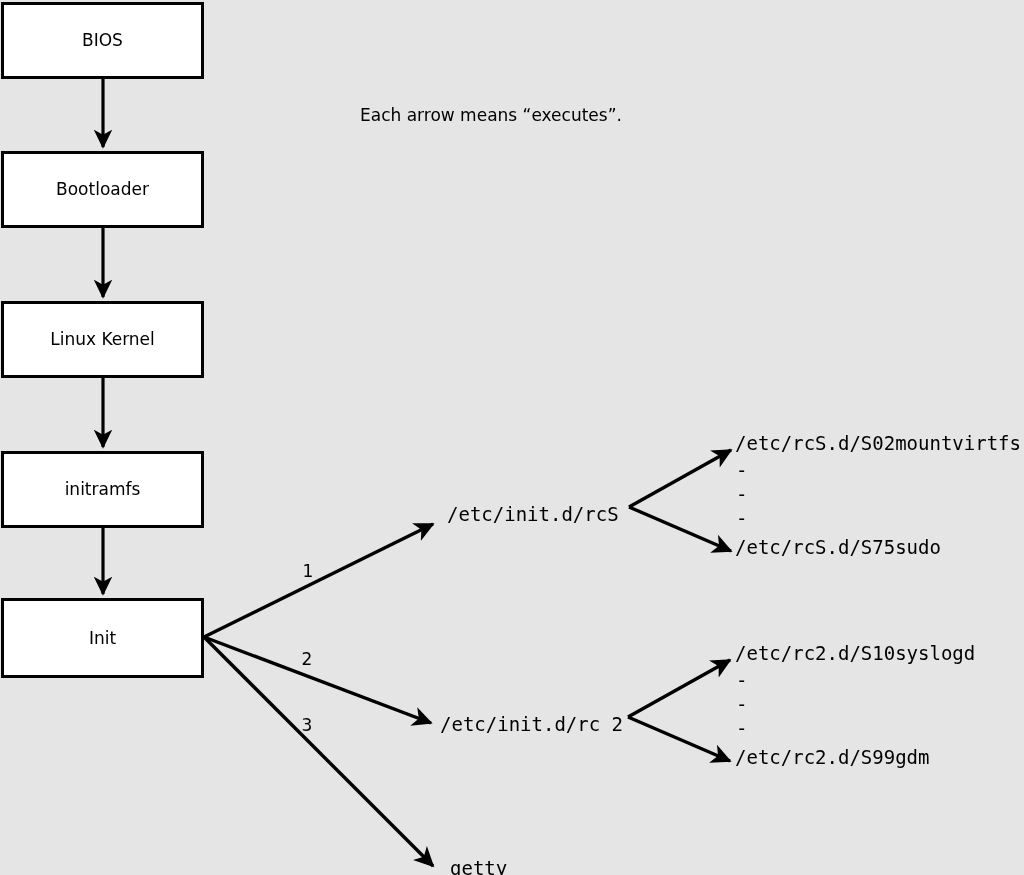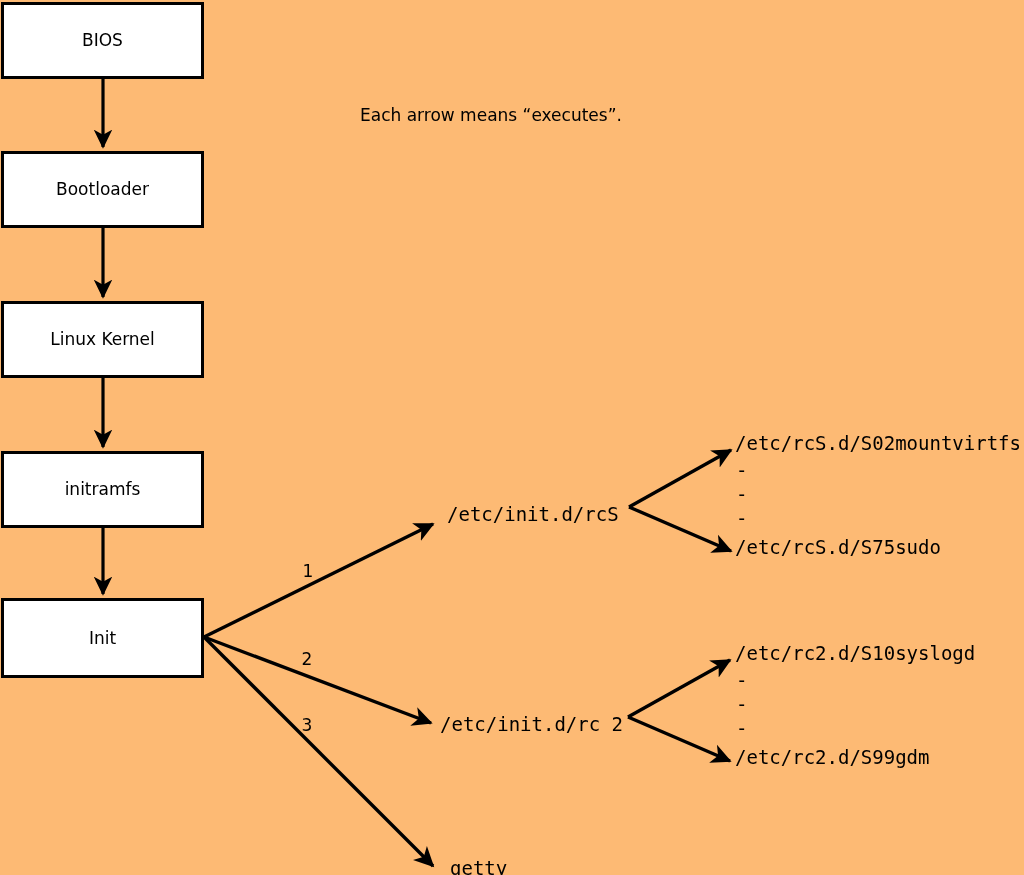--- a/index.html
+++ b/index.html
@@ -10,21 +10,21 @@
   body {
     width: 1024px;
     height: 875px;
     overflow: hidden;
     font-family: "Liberation Sans", sans-serif;
   }
   #diagram-root {
     position: relative;
     width: 1024px;
     height: 875px;
-    background: #fdba74;
+    background: #e5e5e5;
   }
   svg#boot-diagram {
     display: block;
     width: 1024px;
     height: 875px;
   }
   .box-rect {
     fill: #ffffff;
     stroke: #000000;
     stroke-width: 3;

